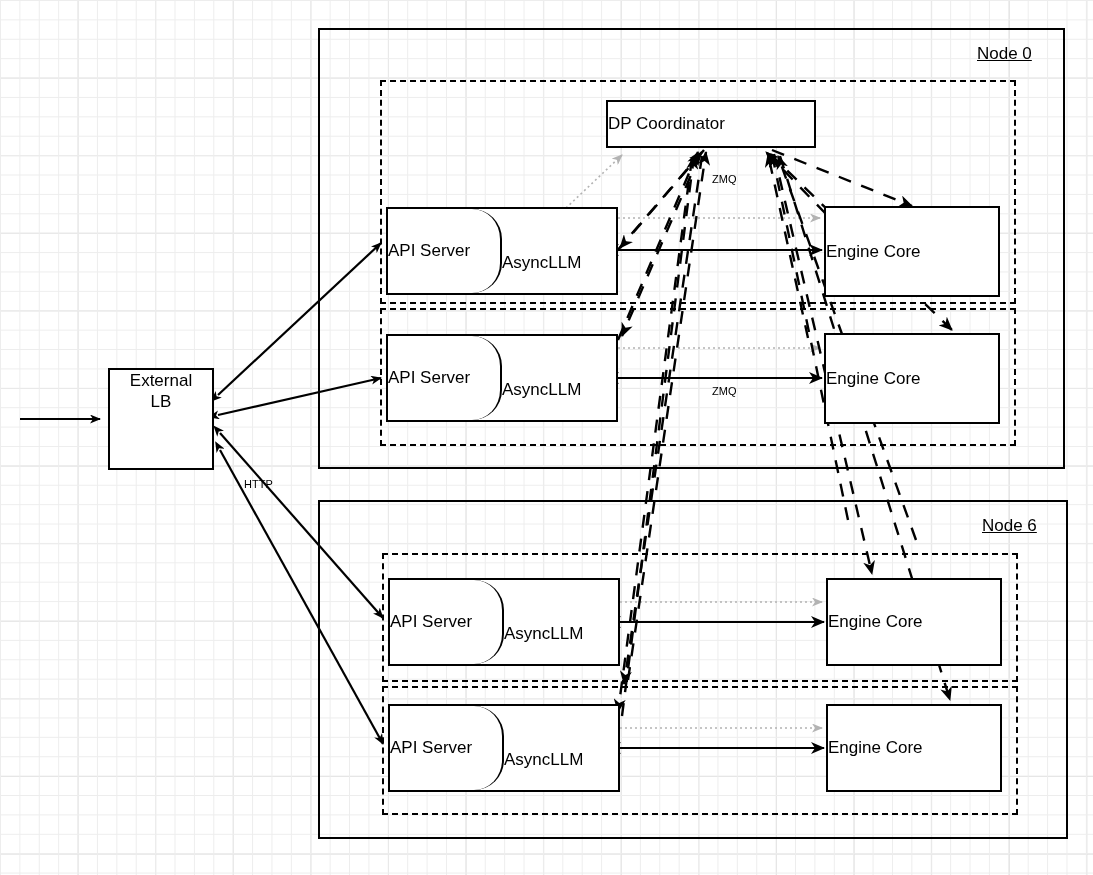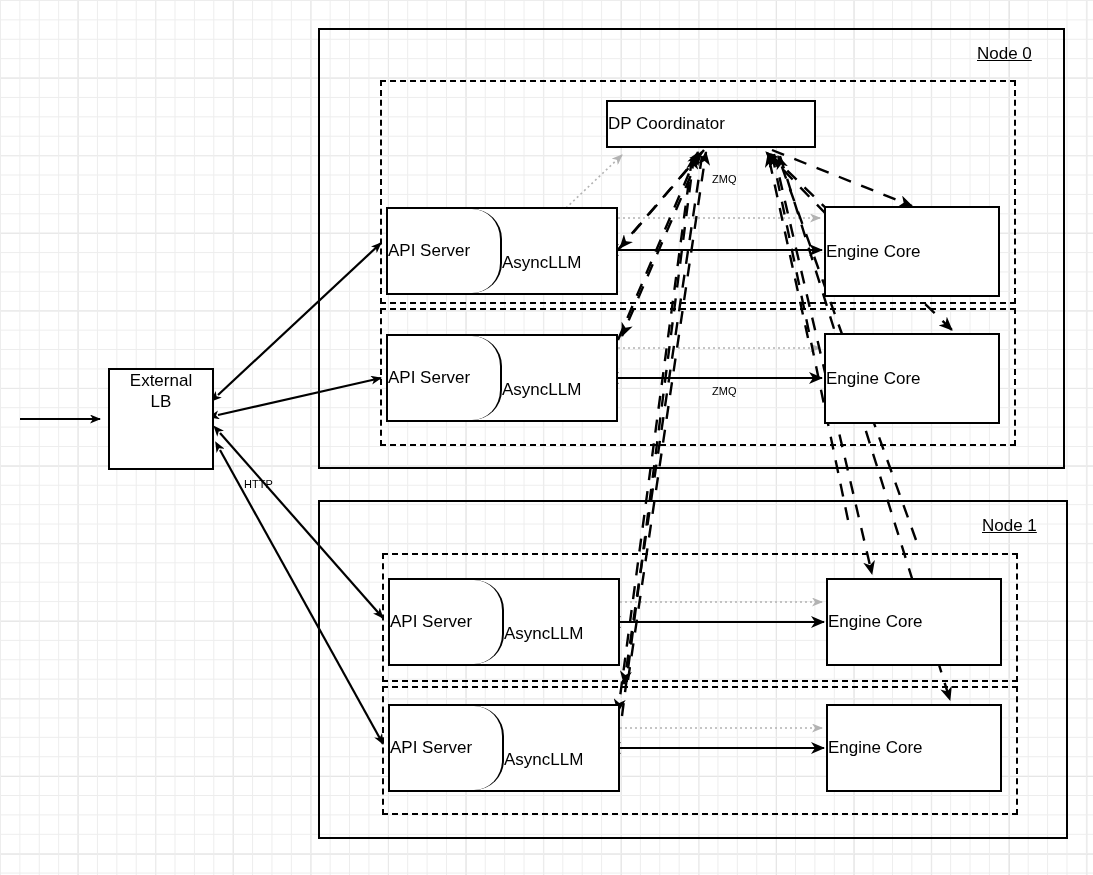--- a/index.html
+++ b/index.html
@@ -256,21 +256,21 @@
     </div>
   </div>
 
   <div class="solid-box" style="left:824px; top:333px; width:176px; height:91px;">
     <span>Engine Core</span>
   </div>
 
   <div class="edge-label" style="left:712px; top:385px;">ZMQ</div>
 
   <div class="node-container" style="left:318px; top:500px; width:746px; height:335px;"></div>
-  <div class="node-label" style="left:982px; top:516px;">Node 1</div>
+  <div class="node-label" style="left:982px; top:516px;">Node 6</div>
 
   <div class="dashed-group" style="left:382px; top:553px; width:632px; height:125px;"></div>
 
   <div class="split-box" style="left:388px; top:578px; width:232px; height:88px;">
     <div class="split-cell left">
       <span>API Server</span>
     </div>
     <div class="split-cell right">
       <span>AsyncLLM</span>
     </div>

